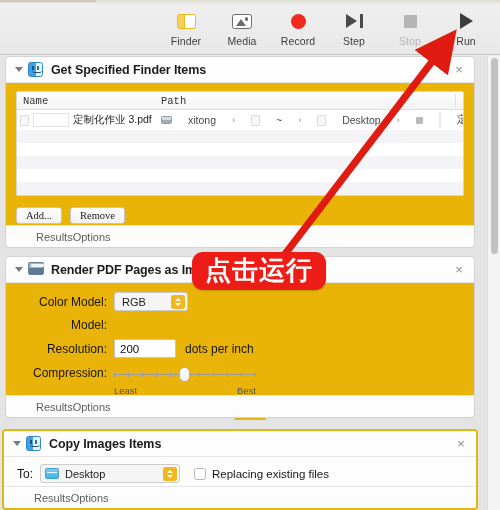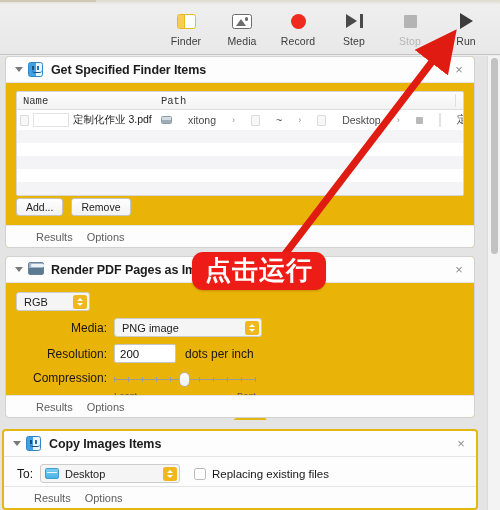--- a/index.html
+++ b/index.html
@@ -183,21 +183,21 @@
   .act-close {
     margin-left: auto; width: 14px; height: 14px;
     display: flex; align-items: center; justify-content: center;
     color: #8d8d8d; font-size: 13px; line-height: 1; cursor: default;
   }
 
   .act-body { padding: 8px 10px 6px 10px; }
 
   .act-footer {
     height: 22px; border-top: 1px solid #e4e4e4;
-    display: flex; align-items: center; gap: 14px;
+    display: flex; align-items: center; 
     padding-left: 30px;
     background: #fdfdfd; border-radius: 0 0 3px 3px;
   }
   .footer-link {
     font-size: 11px; color: #5d5d5d; cursor: default;
   }
 
   
   .file-table {
     border: 1px solid #d6d6d6; background: #fff; border-radius: 2px;
@@ -244,21 +244,21 @@
   }
   .crumb-sep { color: #8a8a8a; font-size: 9px; }
   .crumb-txt { color: #4a4a4a; font-size: 10.5px; }
   .zebra {
     height: 13px;
   }
   .zebra.odd { background: #f4f4f6; }
   .zebra.even { background: #ffffff; }
 
   
-  .btn-row { display: flex; gap: 8px; margin-top: 2px; }
+  .btn-row { display: flex; gap: 8px; margin-top: 11px; font-family: Liberation Serif, serif; }
   .mini-btn {
     font-size: 10.5px; color: #222;
     background: linear-gradient(to bottom,#fefefe,#f2f2f2);
     border: 1px solid #c4c4c4; border-radius: 3px;
     padding: 2px 9px; cursor: default;
   }
 
   
   .frow { display: flex; align-items: center; margin-bottom: 7px; }
   .flabel {
@@ -492,38 +492,32 @@
         <div class="act-icon">
           <div class="ico-pdfrender"></div>
         </div>
         <div class="act-title">Render PDF Pages as Images</div>
         <div class="act-close">×</div>
       </div>
 
       <div class="act-body" style="padding-top:9px;">
 
         <div class="frow">
+          <div class="flabel w-lab">Color Model:</div>
           <div class="popup" style="width:74px;">
             <span>RGB</span>
             <span class="arrows">
               <i class="up"></i>
                 <i class="dn"></i>
             </span>
           </div>
         </div>
 
         <div class="frow">
-          <div class="flabel w-lab">Media:</div>
-          <div class="popup" style="width:148px;">
-            <span>PNG image</span>
-            <span class="arrows">
-              <i class="up"></i>
-                <i class="dn"></i>
-            </span>
-          </div>
+          <div class="flabel w-lab">Model:</div>
         </div>
 
         <div class="frow">
           <div class="flabel w-lab">Resolution:</div>
           <div class="textfield" style="width:62px;">200</div>
           <div class="unit">dots per inch</div>
         </div>
 
         <div class="frow" style="margin-bottom:0;align-items:flex-start;">
           <div class="flabel w-lab" style="padding-top:1px;">Compression:</div>

